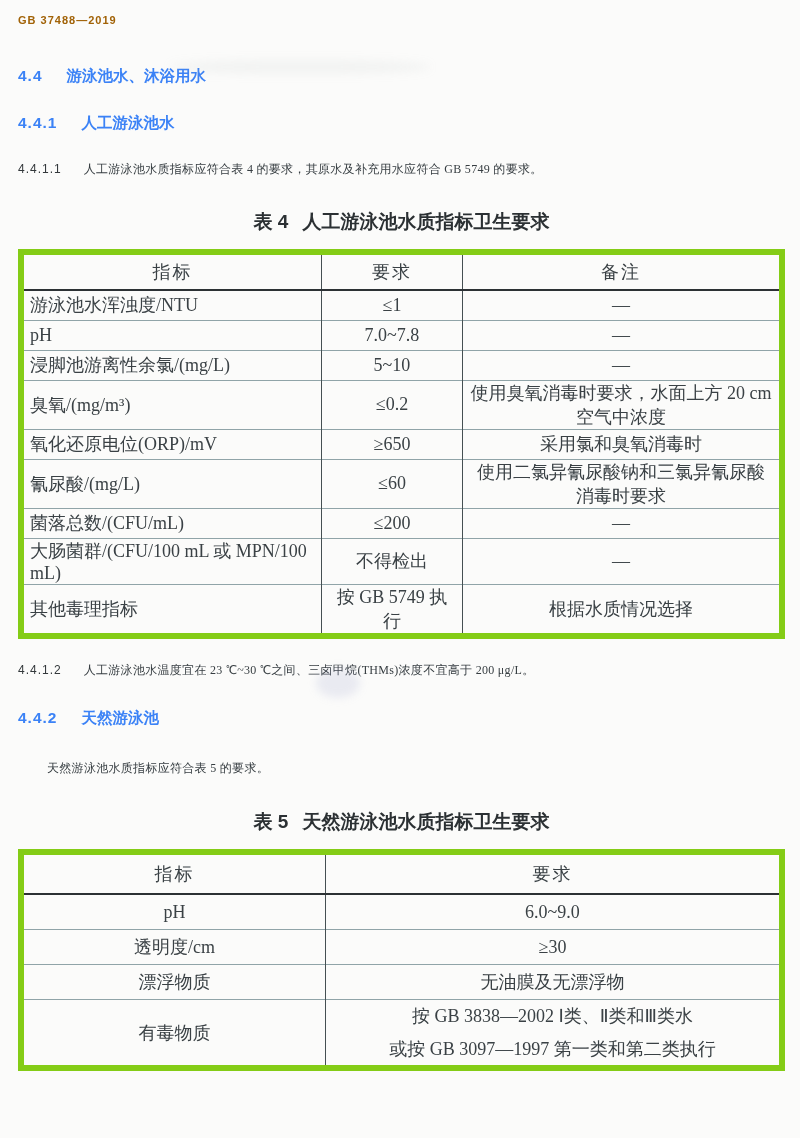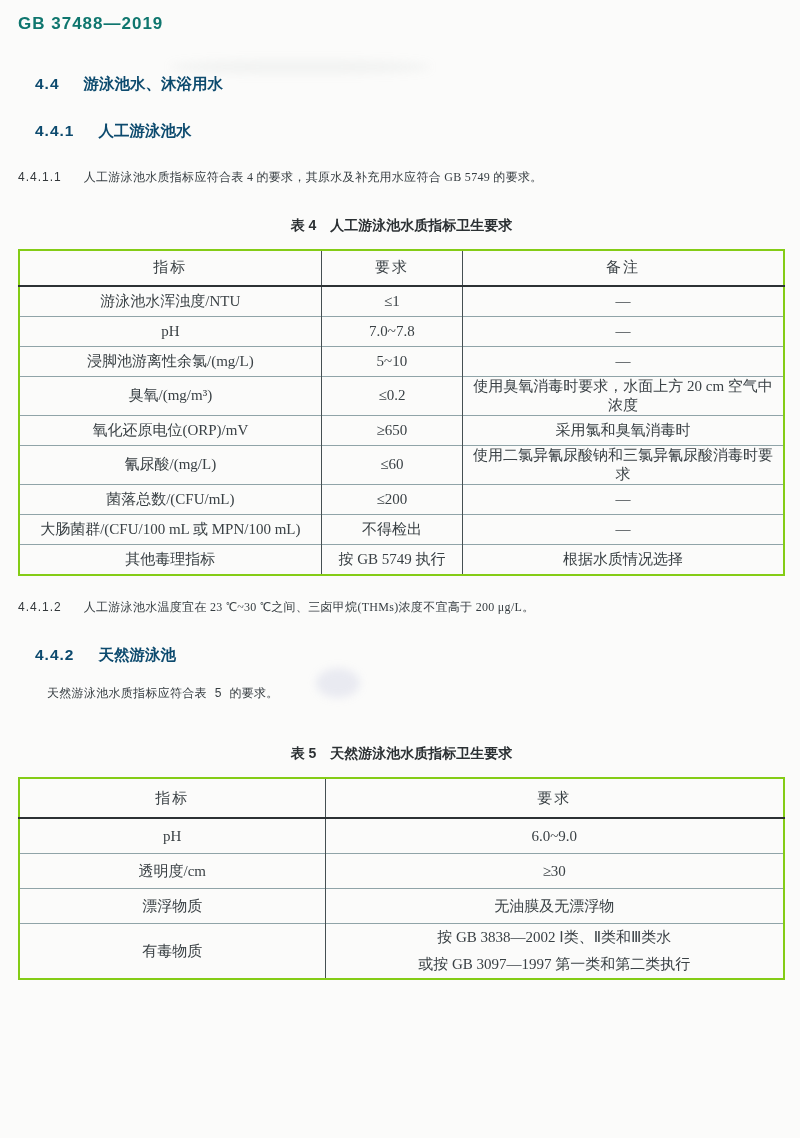--- a/index.html
+++ b/index.html
@@ -8,60 +8,60 @@
     background:#fbfbfa;
     font-family:"Liberation Serif", serif;
     color:#343b3f;
     position:relative;
     overflow:hidden;
   }
   .page{padding:14px 15px 0 18px;}
 
   .std-header{
     font-family:"Liberation Sans", sans-serif;
-    font-weight:bold;font-size:17px;color:#0f766e;letter-spacing:1px;
+    font-weight:bold;font-size:11px;color:#a16207;letter-spacing:1px;
   }
 
   .h{
     font-family:"Liberation Sans", sans-serif;
-    font-weight:bold;font-size:15.5px;color:#0c4a6e;
-    margin:17px;
+    font-weight:bold;font-size:15.5px;color:#3b82f6;
+    margin:0;
   }
   .h .hnum{margin-right:24px;letter-spacing:1px;}
   .h44{margin-top:40px;}
   .h441{margin-top:26px;}
   .h442{margin-top:26px;}
   .h443{margin-top:30px;}
 
   .para{
     font-size:12px;line-height:1.9;color:#363d41;margin:0;
     letter-spacing:0.3px;
   }
   .para .pnum{
     font-family:"Liberation Sans", sans-serif;
     margin-right:22px;color:#33383b;letter-spacing:1px;
   }
   .p4411{margin-top:24px;}
   .p4412{margin-top:20px;}
-  .p442i{margin-top:16px;text-indent:29px;font-family:Liberation Mono, monospace;}
+  .p442i{margin-top:28px;text-indent:29px;}
 
   .tbl-title{
     font-family:"Liberation Sans", sans-serif;
-    font-weight:bold;font-size:14px;color:#2b3033;
+    font-weight:bold;font-size:19px;color:#2b3033;
     text-align:center;margin:0;
   }
   .tt4{margin-top:28px;}
-  .tt5{margin-top:40px;}
+  .tt5{margin-top:30px;}
   .tbl-title .tlabel{margin-right:14px;}
 
   table.doc-table{
     width:100%;
     border-collapse:collapse;
-    border:2px solid #84cc16;
-    font-size:15px;
+    border:6px solid #84cc16;
+    font-size:18px;
     color:#3a4145;
     margin-top:14px;
     background:transparent;
   }
   table.doc-table th{
     font-weight:normal;
     height:32px;
     border-bottom:2px solid #2c3134;
     border-left:1px solid #454f52;
     text-align:center;
@@ -70,21 +70,21 @@
   table.doc-table th:first-child{border-left:none;}
   table.doc-table td{
     border-top:1px solid #90a4a8;
     border-left:1px solid #454f52;
     text-align:center;
     padding:0 6px;
   }
   table.doc-table td:first-child{border-left:none;}
 
   table.t4 td{height:29px;}
-  table.t4 td:first-child{text-align:center;}
+  table.t4 td:first-child{text-align:left;}
 
   table.t5 th{height:36px;}
   table.t5 td{height:34px;}
   table.t5 td .mline{line-height:1.8;}
 
   .smudge{
     position:absolute;left:316px;top:668px;width:44px;height:30px;
     background:rgba(140,152,200,0.16);
     border-radius:50%;
     filter:blur(4px);

